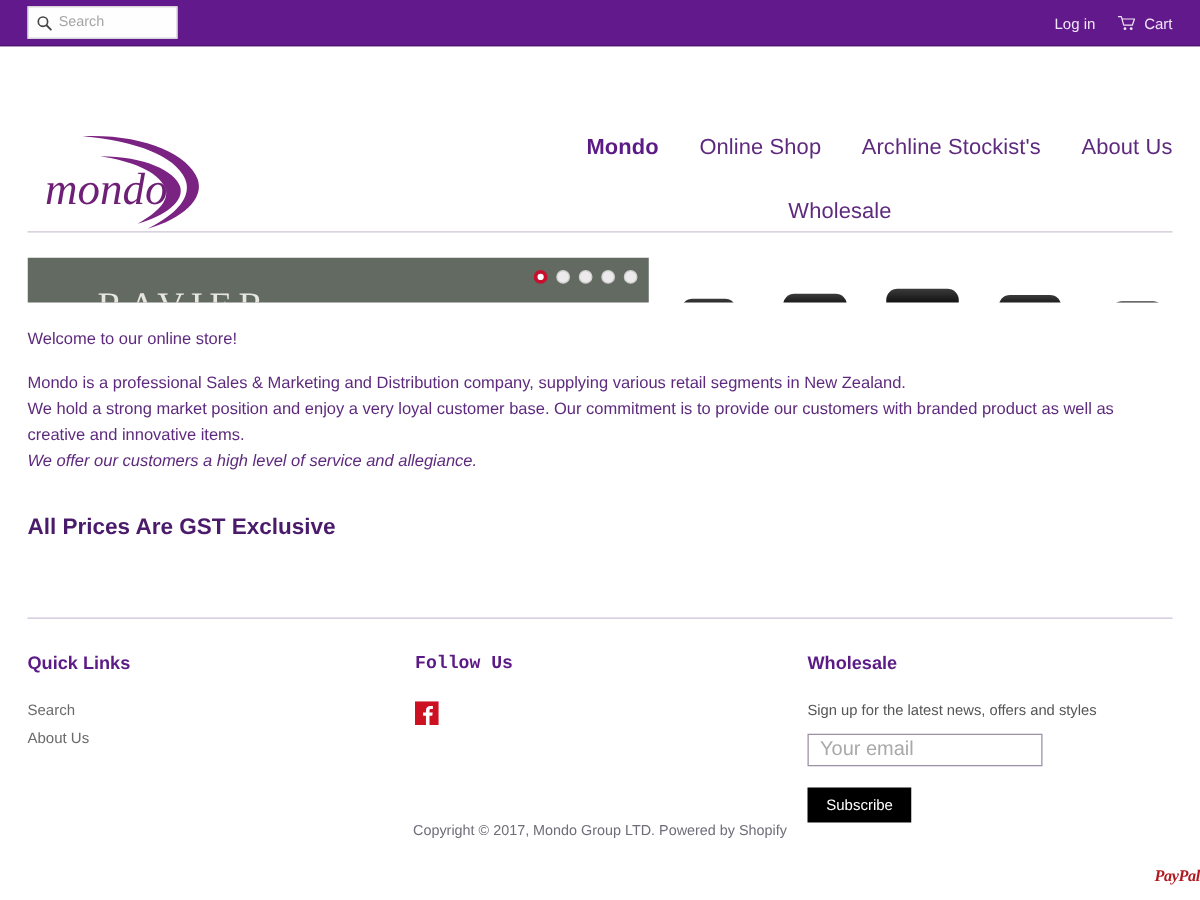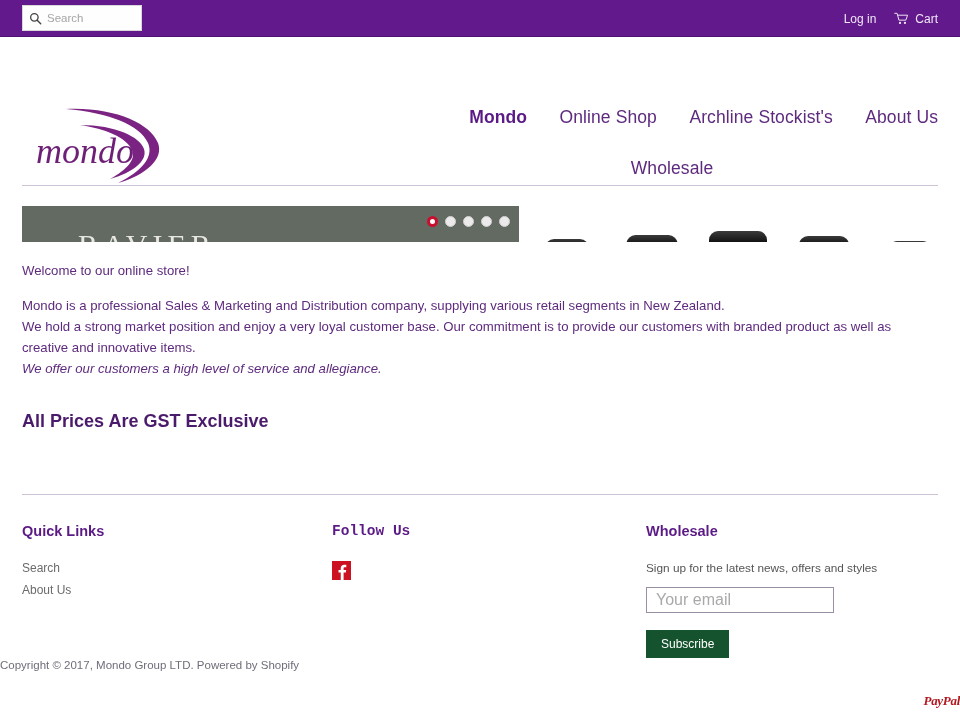--- a/index.html
+++ b/index.html
@@ -169,31 +169,31 @@
     border: 1px solid #9a8fa5;
     padding: 0 9px;
     font-family: "Liberation Sans", sans-serif;
     font-size: 16px; color: #444;
     background: #fff; outline: none;
     display: block;
   }
   .email-input::placeholder { color: #a9a9a9; }
   .subscribe-btn {
     margin-top: 17px;
-    background: #14532d;
+    background: #000000;
     color: #ffffff;
     border: 0;
     padding: 7px 15px;
     font-family: "Liberation Sans", sans-serif;
     font-size: 12px;
     cursor: pointer;
   }
 
   .copyright {
-    text-align: left;
+    text-align: center;
     color: #6e6e7a;
     font-size: 11.5px;
     margin-top: 6px;
   }
   .paypal {
     text-align: right;
     margin-top: 22px;
     color: #b01920;
     font-family: "Liberation Serif", serif;
     font-style: italic;

